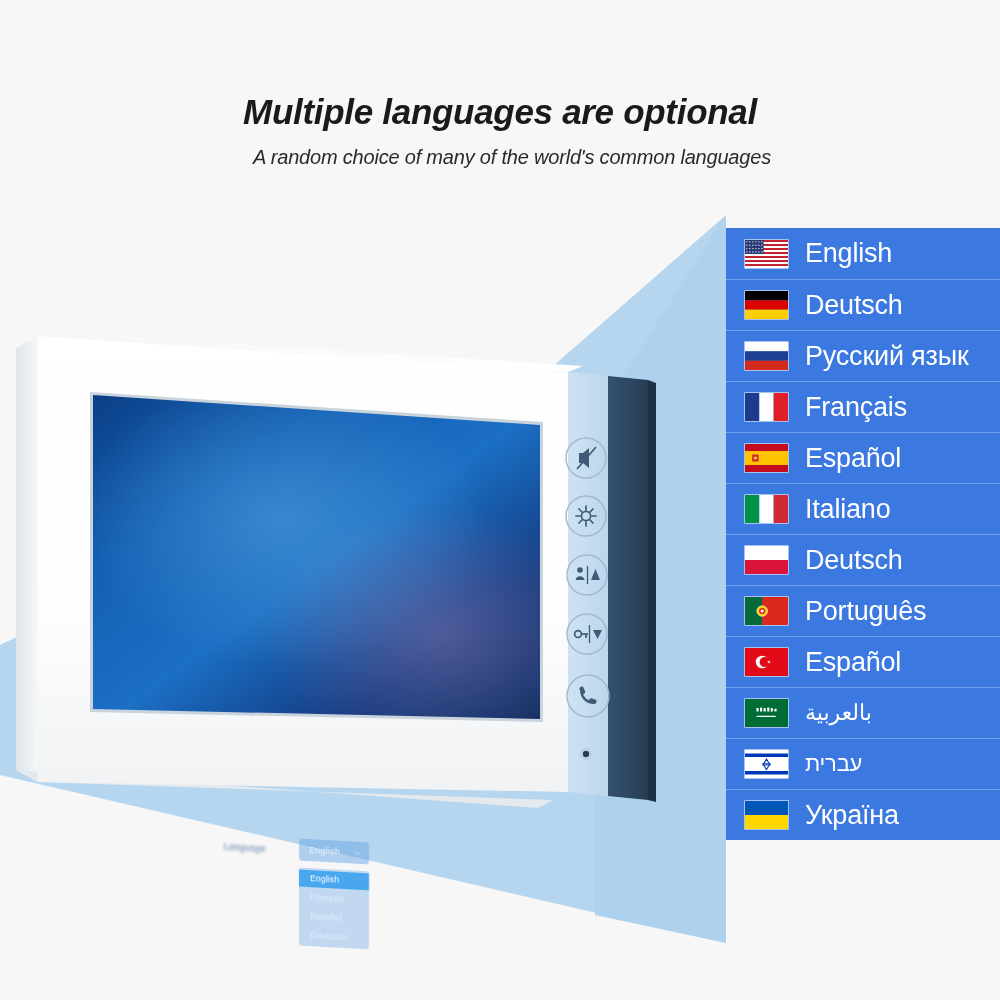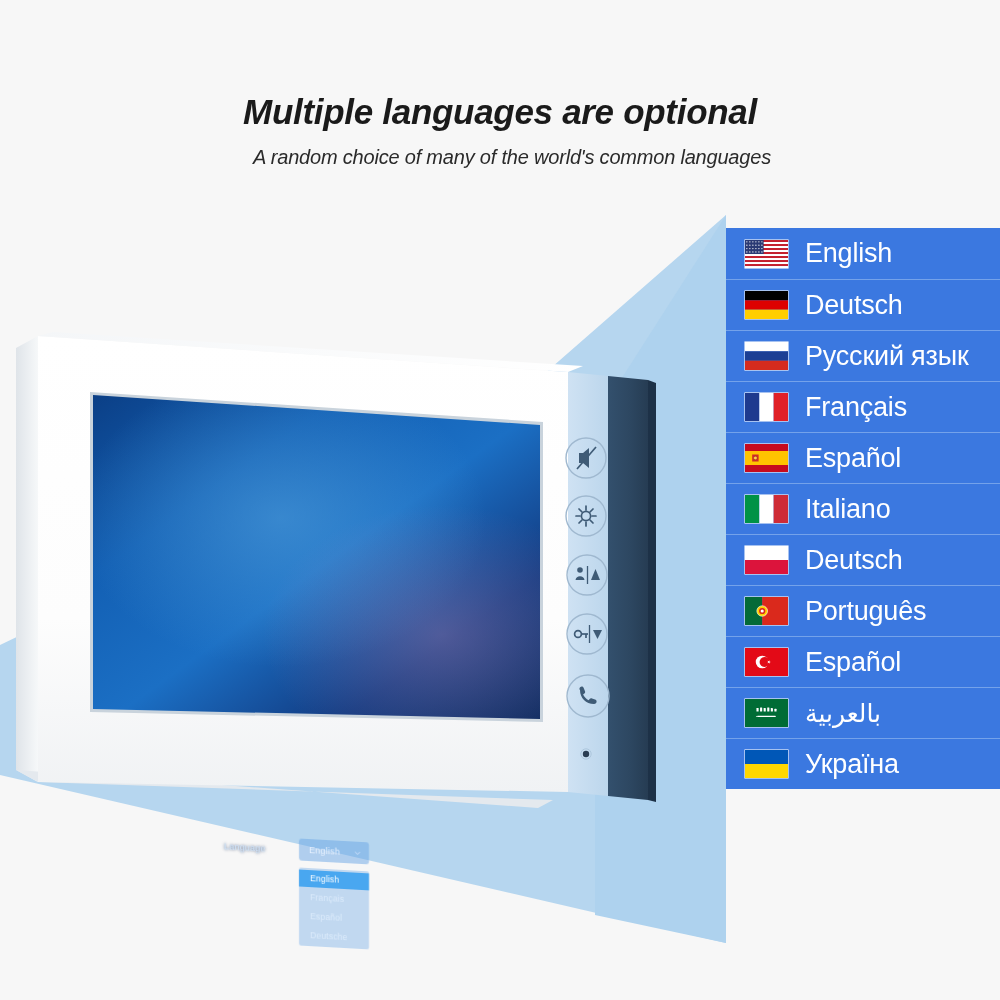--- a/index.html
+++ b/index.html
@@ -176,21 +176,21 @@
   .flag svg { display: block; width: 100%; height: 100%; }
   .lang-name {
     font-size: 27px;
     color: #ffffff;
     white-space: nowrap;
     letter-spacing: -0.2px;
     font-weight: 400;
   }
   .lang-name.rtl {
     direction: rtl;
-    font-size: 25px;
+    font-size: 22px;
   }
 </style>
 </head>
 <body>
 
 <div id="header">
   <h1 id="page-title">Multiple languages are optional</h1>
   <p id="page-subtitle">A random choice of many of the world's common languages</p>
 </div>
 
@@ -476,19 +476,33 @@
           <rect x="17" y="24" width="26" height="1.8" rx="0.9"></rect>
           <polygon points="17,24 15,25 17,25.8"></polygon>
         </g>
        </svg>
       </span>
       <span class="lang-name rtl">بالعربية</span>
     </div>
     <div class="lang-row">
       <span class="flag">
         <svg viewBox="0 0 60 40" preserveAspectRatio="none">
+        <rect width="60" height="40" fill="#ffffff"></rect>
+        <rect y="5" width="60" height="5" fill="#0038b8"></rect>
+        <rect y="30" width="60" height="5" fill="#0038b8"></rect>
+        <g fill="none" stroke="#0038b8" stroke-width="1.5">
+          <polygon points="30,13 35,21.5 25,21.5"></polygon>
+          <polygon points="30,28 35,19.5 25,19.5"></polygon>
+        </g>
+       </svg>
+      </span>
+      <span class="lang-name rtl">עברית</span>
+    </div>
+    <div class="lang-row">
+      <span class="flag">
+        <svg viewBox="0 0 60 40" preserveAspectRatio="none">
         <rect width="60" height="20" fill="#0057b7"></rect>
         <rect y="20" width="60" height="20" fill="#ffd700"></rect>
        </svg>
       </span>
       <span class="lang-name">Україна</span>
     </div>
   </div>
 
 </body></html>

